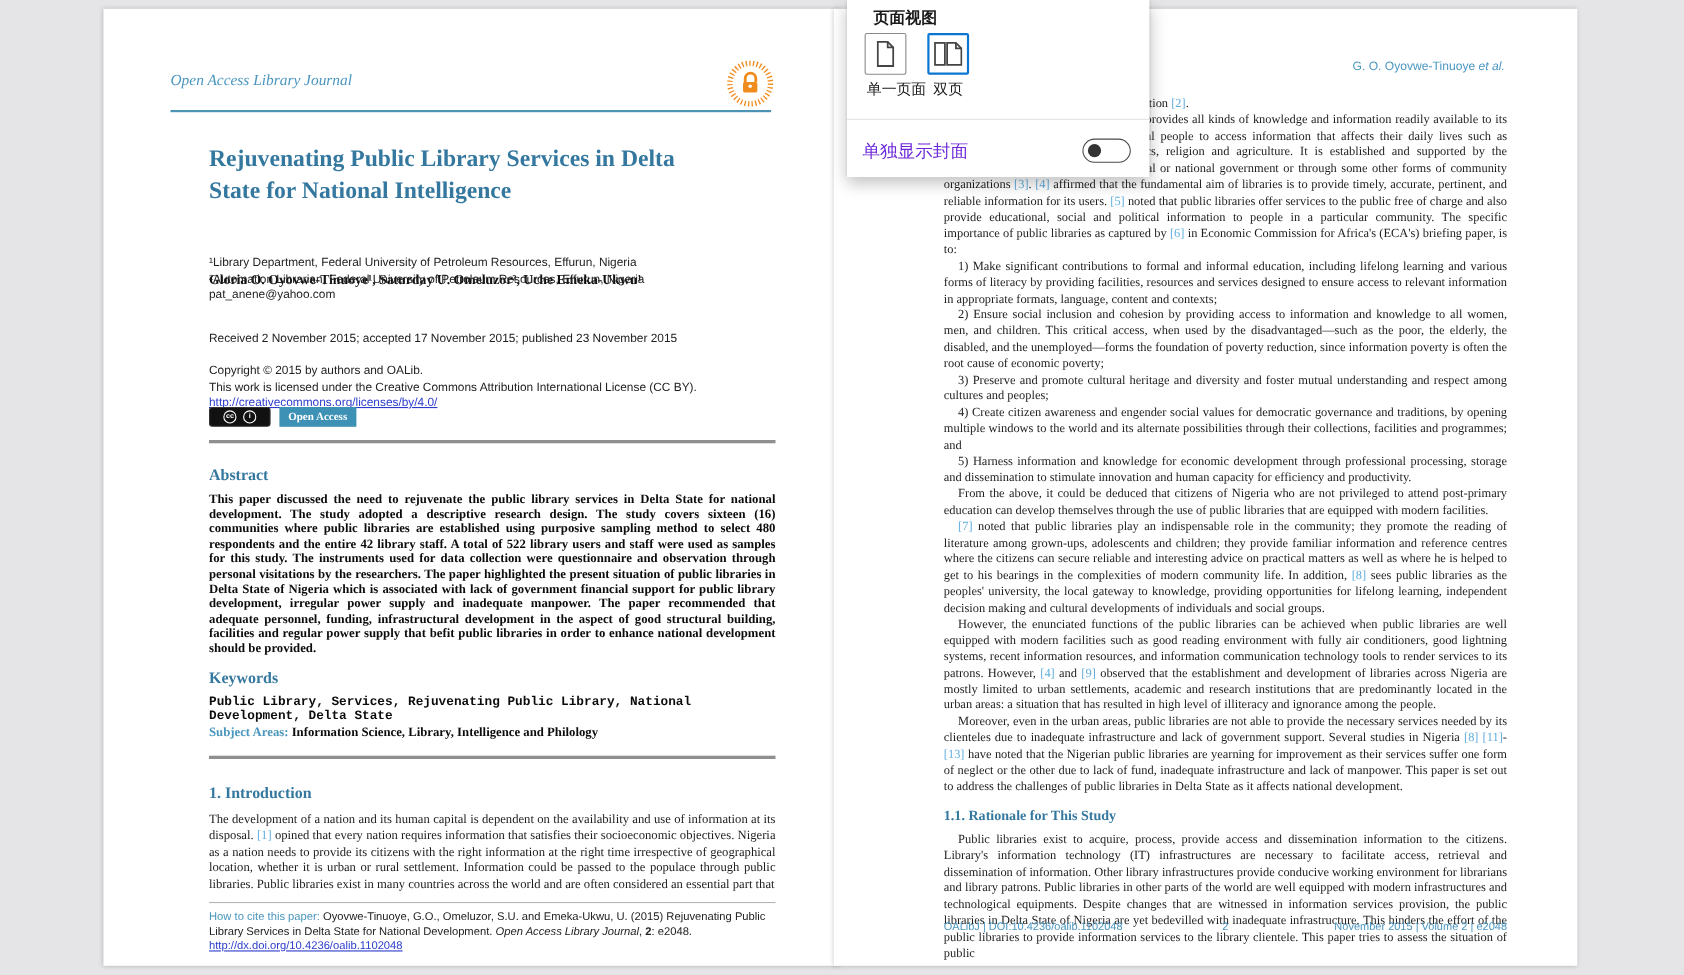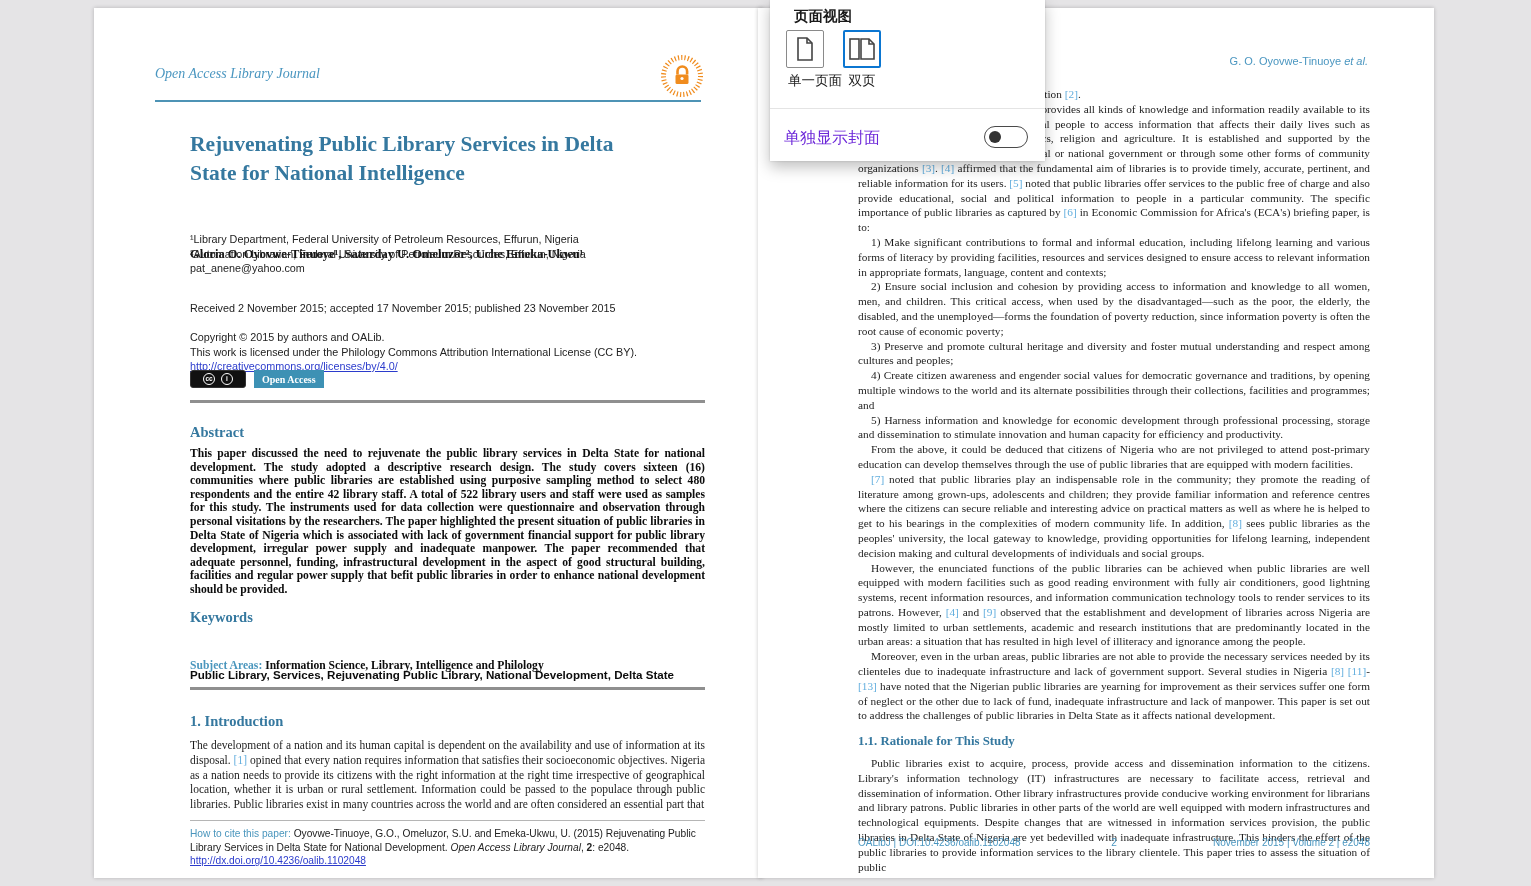--- a/index.html
+++ b/index.html
@@ -30,21 +30,21 @@
   .cc-circle { width:12px; height:12px; border:1.6px solid #fff; border-radius:50%; color:#fff; font-size:6.5px; font-weight:bold; display:flex; align-items:center; justify-content:center; line-height:1; }
   .oa-badge { height:18px; padding:0 8px; background:#3d91b4; color:#fff; font-family:"Liberation Serif", serif; font-weight:bold; font-size:10px; display:flex; align-items:center; }
 
   .lp-rule { position:absolute; left:96px; width:515px; height:3px; background:#8f8f8f; }
   .rule-1 { top:392px; } .rule-2 { top:679px; }
 
   .lp-h { position:absolute; left:96px; font-family:"Liberation Serif", serif; font-weight:bold; font-size:14.5px; color:#35789f; }
   .h-abstract { top:416px; } .h-keywords { top:601px; } .h-intro { top:705px; }
 
   .lp-abstract { position:absolute; left:96px; top:439px; width:515px; font-family:"Liberation Serif", serif; font-weight:bold; font-size:11.6px; line-height:13.6px; text-align:justify; color:#0c0c0c; }
-  .lp-keywords { position:absolute; left:96px; top:624px; width:515px; font-family:Liberation Sans, sans-serif; font-weight:bold; font-size:11.6px; color:#0c0c0c;margin-top:36px; }
+  .lp-keywords { position:absolute; left:96px; top:624px; width:515px; font-family:Liberation Mono, monospace; font-weight:bold; font-size:11.6px; color:#0c0c0c; }
   .lp-subject { position:absolute; left:96px; top:651px; width:515px; font-family:"Liberation Serif", serif; font-weight:bold; font-size:11.6px; color:#0c0c0c; }
   .lp-subject .subject-label { color:#4a96bd; }
   .lp-intro { position:absolute; left:96px; top:730px; width:515px; font-family:"Liberation Serif", serif; font-size:11.5px; line-height:14.8px; text-align:justify; color:#1d1d1d; }
 
   .lp-footrule { position:absolute; left:96px; top:812px; width:515px; height:1px; background:#b5b5b5; }
   .lp-cite { position:absolute; left:96px; top:819px; width:515px; font-size:10.2px; line-height:13.5px; color:#222; }
   .cite-label { color:#4a96bd; font-weight:normal; }
 
   .ref { color:#62aede; cursor:pointer; }
 
@@ -95,21 +95,21 @@
     <div class="lp-authors">Gloria O. Oyovwe-Tinuoye¹, Saturday U. Omeluzor², Uche Emeka-Ukwu¹</div>
     <div class="lp-affil">
         <div>¹Library Department, Federal University of Petroleum Resources, Effurun, Nigeria</div>
         <div>²Automation Librarian, Federal University of Petroleum Resources, Effurun, Nigeria</div>
         <div>pat_anene@yahoo.com</div>
       </div>
     <div class="lp-dates">Received 2 November 2015; accepted 17 November 2015; published 23 November 2015</div>
 
     <div class="lp-copy">
       <div>Copyright © 2015 by authors and OALib.</div>
-      <div>This work is licensed under the Philology Commons Attribution International License (CC BY).</div>
+      <div>This work is licensed under the Creative Commons Attribution International License (CC BY).</div>
       <div><a class="doc-link">http://creativecommons.org/licenses/by/4.0/</a></div>
     </div>
 
     <div class="lp-badges">
       <div class="cc-badge">
         <span class="cc-circle">cc</span>
         <span class="cc-circle">i</span>
       </div>
       <div class="oa-badge">Open Access</div>
     </div>

